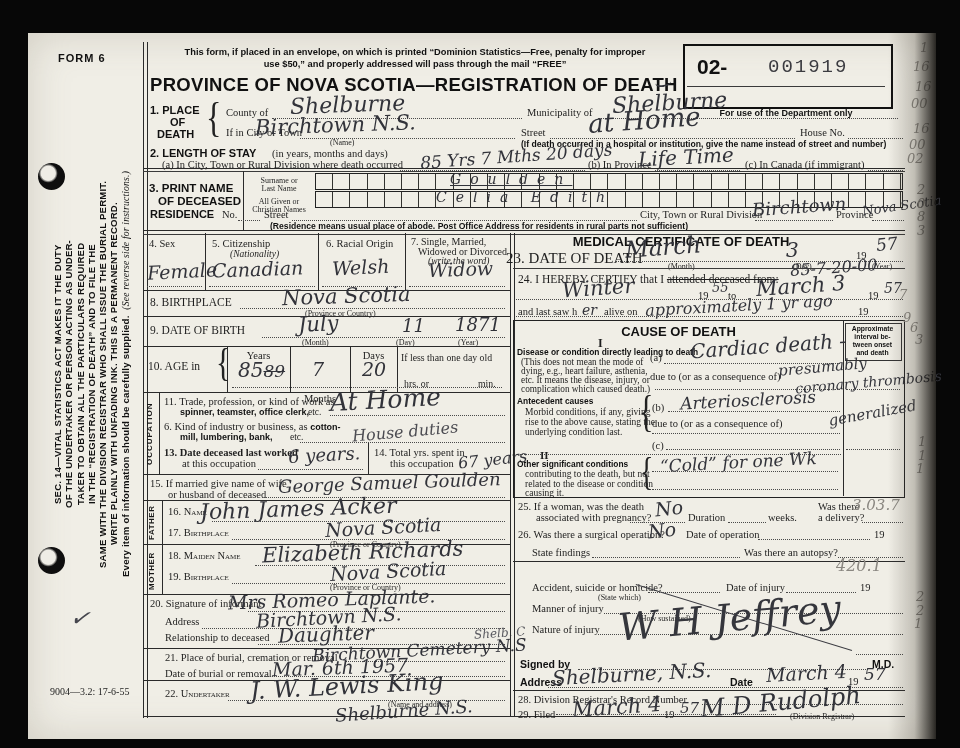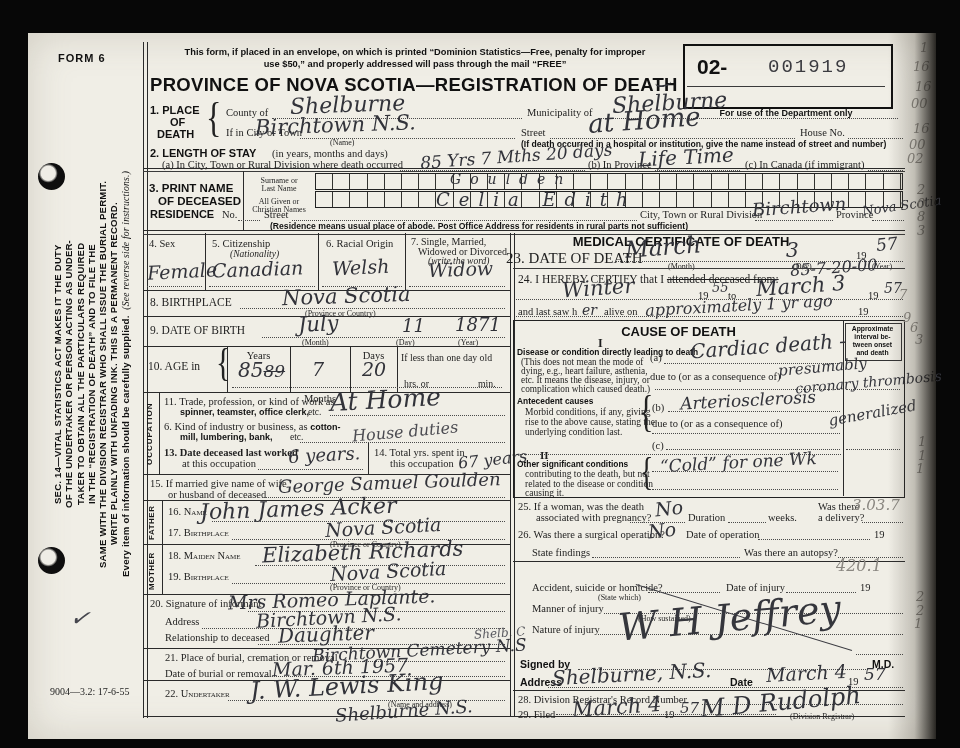--- a/index.html
+++ b/index.html
@@ -100,23 +100,23 @@
   <div class="hl" style="left:143px;top:168px;width:762px;"></div>
   <div class="hlt" style="left:143px;top:171px;width:762px;"></div>
   <span class="ab bld" style="left:149px;top:182px;font-size:11.5px;"><span>3.</span> <span>PRINT NAME</span></span>
   <span class="ab bld" style="left:158px;top:195px;font-size:11.5px;">OF DECEASED</span>
   <div class="vl" style="left:243px;top:171px;height:60px;border-left-width:1px;"></div>
   <span class="ab cap" style="left:246px;top:176px;width:66px;text-align:center;">Surname or</span>
   <span class="ab cap" style="left:246px;top:184px;width:66px;text-align:center;">Last Name</span>
   <span class="ab cap" style="left:246px;top:197px;width:66px;text-align:center;">All Given or</span>
   <span class="ab cap" style="left:246px;top:205px;width:66px;text-align:center;">Christian Names</span>
   <div class="boxrow" style="left:315px;top:173px;width:586px;height:15px;"></div>
-  <span class="ab hw" style="left:450px;top:171px;font-size:14px;letter-spacing:9px;">Goulden</span>
+  <span class="ab hw" style="left:450px;top:171px;font-size:14px;letter-spacing:9px;text-decoration:underline;">Goulden</span>
   <div class="boxrow" style="left:315px;top:191px;width:586px;height:15px;"></div>
-  <span class="ab hw" style="left:436px;top:189px;font-size:18px;letter-spacing:9px;">Celia Edith</span>
+  <span class="ab hw" style="left:436px;top:189px;font-size:14px;letter-spacing:9px;">Celia Edith</span>
   <span class="ab bld" style="left:150px;top:208px;font-size:11px;">RESIDENCE</span>
   <span class="ab lbl" style="left:222px;top:209px;">No.</span>
   <div class="dl" style="left:238px;top:219px;width:22px;"></div>
   <span class="ab lbl" style="left:264px;top:209px;">Street</span>
   <div class="dl" style="left:292px;top:219px;width:345px;"></div>
   <span class="ab lbl" style="left:640px;top:209px;">City, Town or Rural Division</span>
   <div class="dl" style="left:755px;top:219px;width:78px;"></div>
   <span class="ab hw" style="left:752px;top:196px;font-size:18px;transform:rotate(-4deg);">Birchtown</span>
   <span class="ab lbl" style="left:836px;top:209px;">Province</span>
   <div class="dl" style="left:872px;top:219px;width:32px;"></div>

